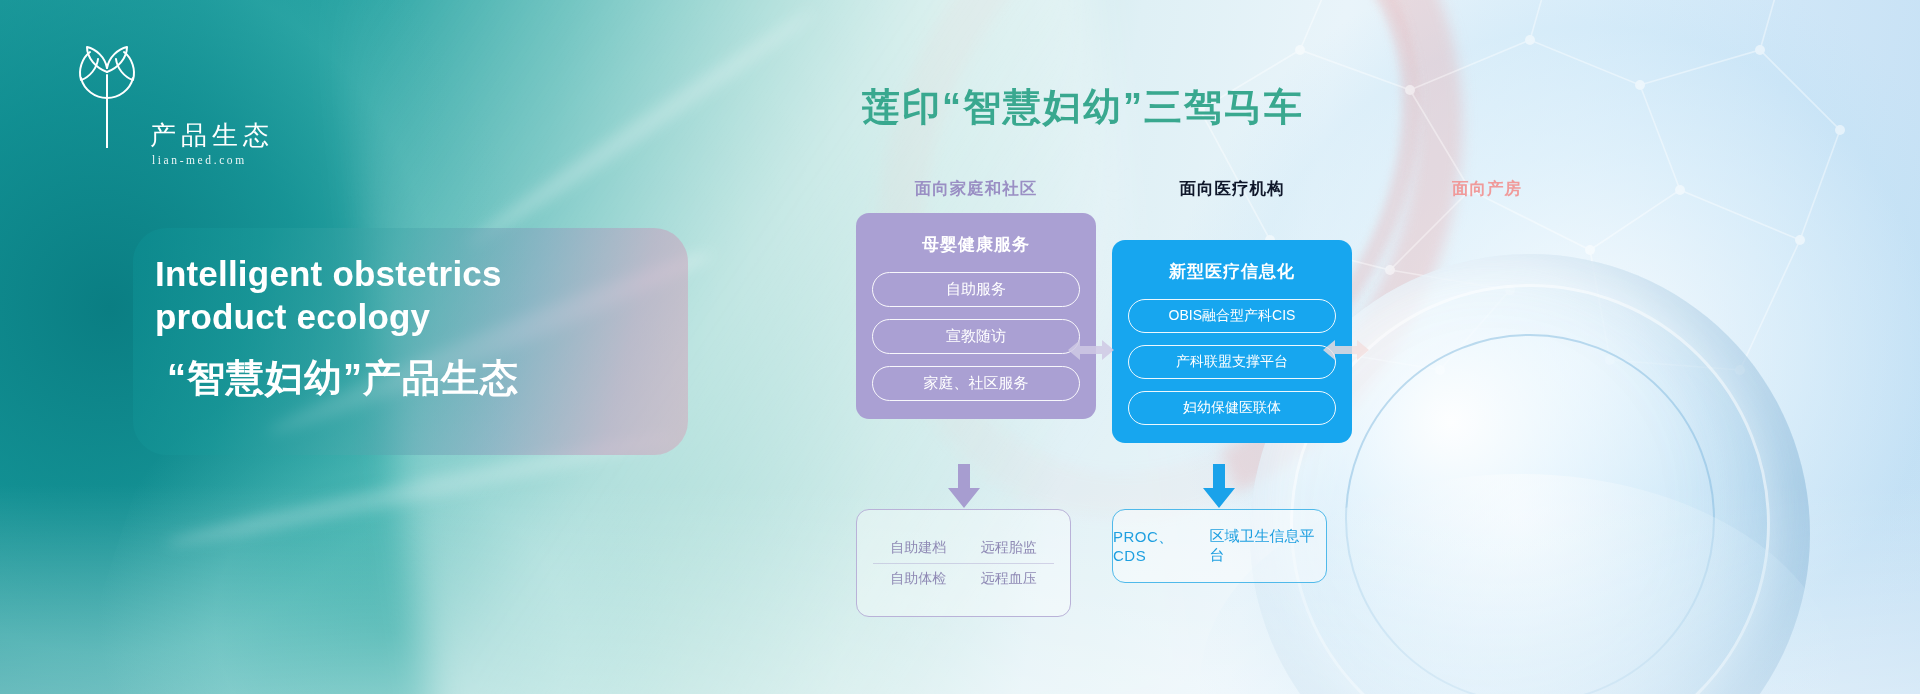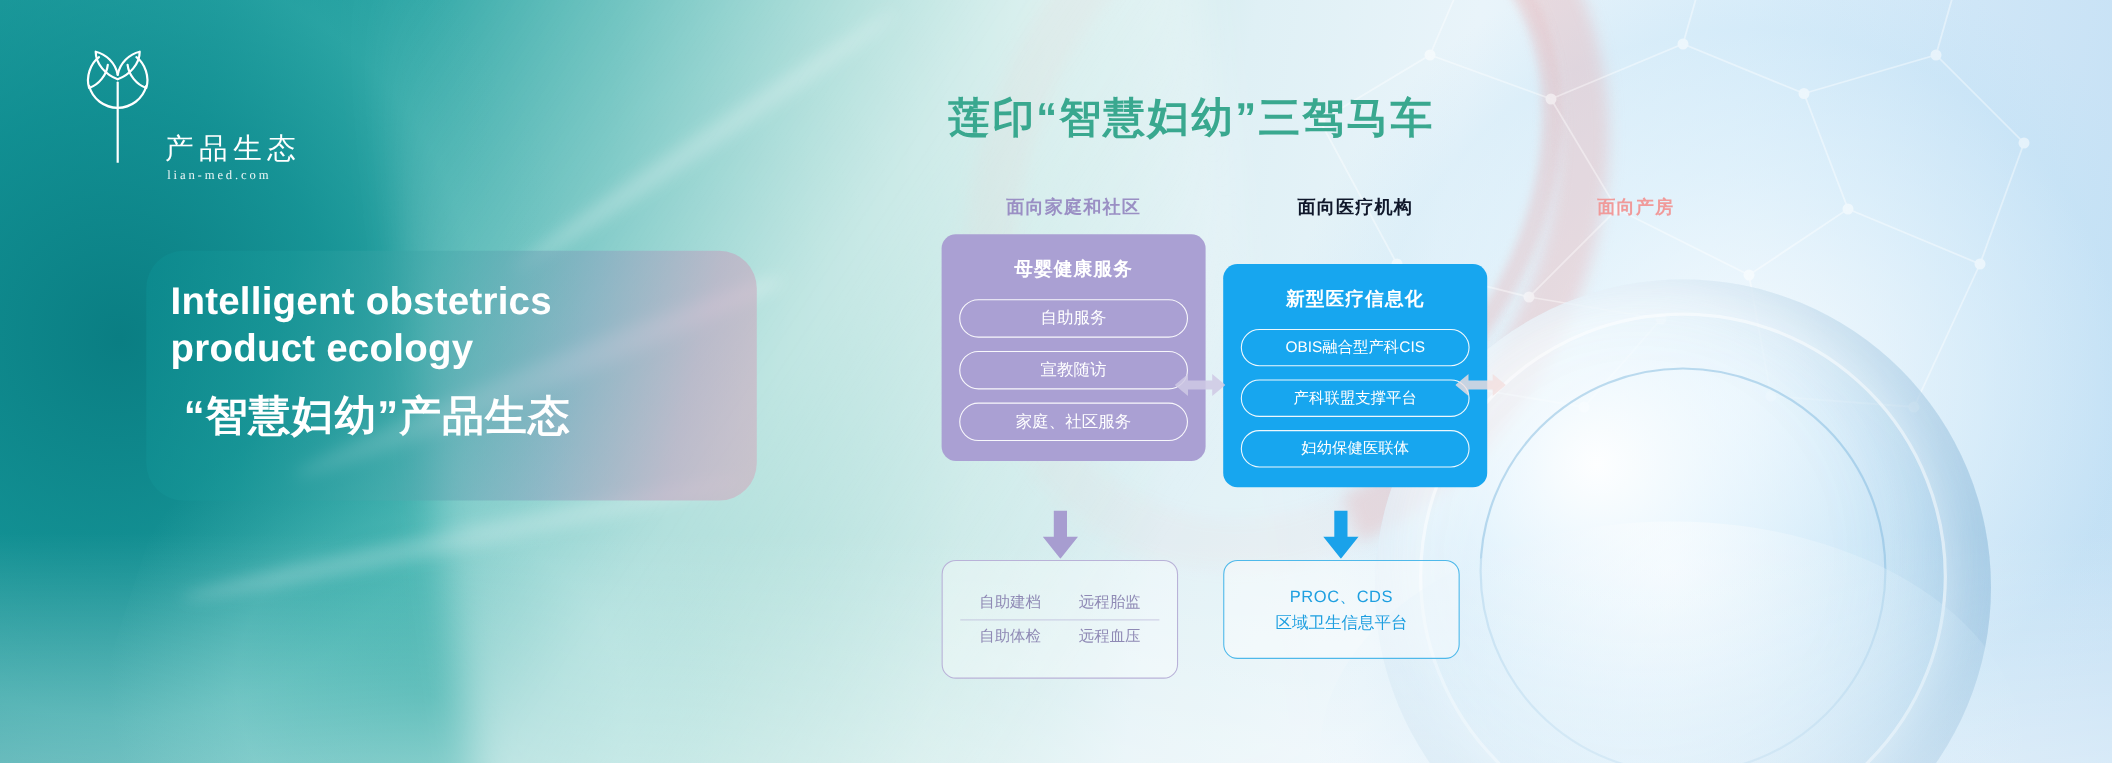--- a/index.html
+++ b/index.html
@@ -192,24 +192,24 @@
   .bb-grid { width: 100%; padding: 0 16px; }
   .bb-row {
     display: flex; justify-content: space-between;
     padding: 6px 0; font-size: 14px; color: #8f8ab5;
     border-bottom: 1px solid rgba(170,160,205,.42);
   }
   .bb-row:last-child { border-bottom: none; }
   .bb-cell { flex: 1; text-align: center; }
 
   .bottombox-2 {
-    left: 1112px; top: 509px; height: 90px;
+    left: 1112px; top: 509px; height: 74px;
     border: 1.5px solid #4fb9ea;
     background: rgba(255,255,255,.40);
-    display: flex; flex-direction: column;
+    display: flex; flex-direction: row;
     align-items: center; justify-content: center; gap: 5px;
   }
   .bb2-line { font-size: 15px; color: #1e9fe0; letter-spacing: .5px; }
   .bb2-line-2 { font-size: 15px; color: #1e9fe0; }
 </style>
 </head>
 <body>
 
 <div class="stage">
 

